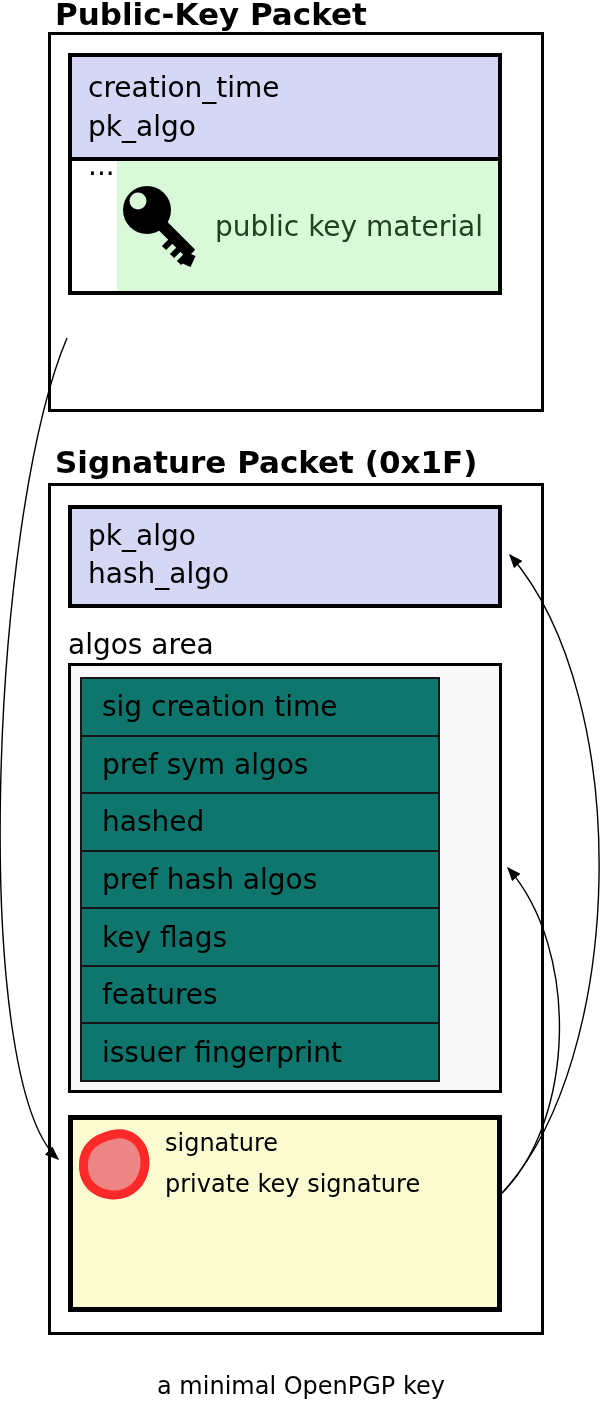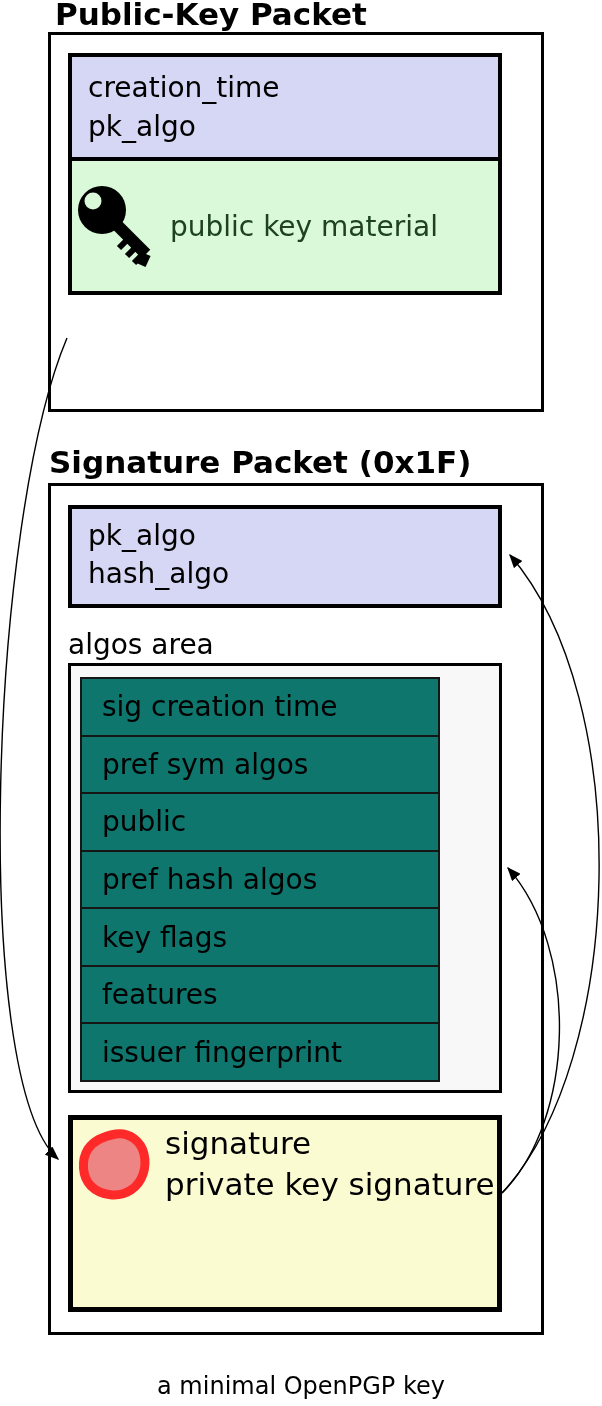--- a/index.html
+++ b/index.html
@@ -9,21 +9,21 @@
 
   .packet-title { font-size:31px; font-weight:bold; line-height:34px; white-space:nowrap; }
 
   .outer-box { border:3px solid #000; background:#fff; }
 
   .pk-inner-box { left:68px; top:53px; width:434px; height:242px;
                   border:4px solid #000; display:flex; flex-direction:column; }
   .pk-fields { height:104px; background:#d6d6f5; border-bottom:4px solid #000;
                box-sizing:border-box; padding:11px 0 0 16px;
                font-size:28px; line-height:39px; }
-  .pk-material { flex:1; background:#d9f9d9; display:flex; align-items:center; }
+  .pk-material { flex:1; background:#d9f9d9; display:flex; align-items:center;margin-left:45px; }
   .pk-material-label { font-size:28px; color:#1e421e; margin-left:14px; white-space:nowrap; }
 
   .sig-algo-box { left:68px; top:505px; width:434px; height:103px;
                   border:4px solid #000; background:#d6d6f5;
                   padding:8px 0 0 16px; font-size:28px; line-height:38px; }
 
   .hashed-label { left:68px; top:630px; font-size:28px; line-height:30px; }
 
   .hashed-box { left:68px; top:663px; width:434px; height:430px;
                 border:3px solid #000; background:#f8f8f8; }
@@ -31,21 +31,21 @@
   .subpacket-list { left:80px; top:677px; width:360px; height:405px;
                     border:2px solid #161616; display:flex; flex-direction:column; }
   .subpacket-row { flex:1; background:#0f766e; border-bottom:2px solid #161616;
                    display:flex; align-items:center; padding-left:20px;
                    font-size:28px; }
   .subpacket-row:last-child { border-bottom:none; }
 
   .sig-box { left:68px; top:1115px; width:434px; height:197px;
              border:5px solid #000; background:#fbfbd2;
              display:flex; align-items:flex-start; }
-  .sig-note { margin:3px 0 0 10px; font-size:31px; line-height:41px; }
+  .sig-note { margin:3px 0 0 10px; font-size:24px; line-height:41px; }
 
   .caption { left:0; top:1372px; width:602px; text-align:center; font-size:24px; }
 
   svg.arrows { position:absolute; left:0; top:0; pointer-events:none; z-index:20; }
   .line-text { white-space:nowrap; }
 </style>
 </head>
 <body>
 
 <div class="stage">
@@ -67,37 +67,37 @@
         <path d="M40 41 L70 71" stroke="#000" stroke-width="12" stroke-linecap="butt" fill="none"></path>
         <path d="M70 71 L65 82" stroke="#000" stroke-width="10" stroke-linecap="butt" fill="none"></path>
         <path d="M51 57 L43 65" stroke="#000" stroke-width="6" fill="none"></path>
         <path d="M59 65 L51 73" stroke="#000" stroke-width="6" fill="none"></path>
         <path d="M66 72 L58 80" stroke="#000" stroke-width="6" fill="none"></path>
       </svg>
       <span class="pk-material-label">public key material</span>
     </div>
   </div>
 
-  <div class="abs packet-title" style="left:49px; top:445px;text-align:center;">Signature Packet (0x1F)</div>
+  <div class="abs packet-title" style="left:55px; top:445px;text-align:center;">Signature Packet (0x1F)</div>
 
   <div class="abs outer-box" style="left:48px; top:483px; width:496px; height:852px;"></div>
 
   <div class="abs sig-algo-box">
     <div class="line-text">pk_algo</div>
     <div class="line-text">hash_algo</div>
   </div>
 
   <div class="abs hashed-label">algos area</div>
 
   <div class="abs hashed-box"></div>
 
   <div class="abs subpacket-list">
     <div class="subpacket-row">sig creation time</div>
     <div class="subpacket-row">pref sym algos</div>
-    <div class="subpacket-row">public</div>
+    <div class="subpacket-row">hashed</div>
     <div class="subpacket-row">pref hash algos</div>
     <div class="subpacket-row">key flags</div>
     <div class="subpacket-row">features</div>
     <div class="subpacket-row">issuer fingerprint</div>
   </div>
 
   <div class="abs sig-box">
     <svg width="78" height="84" viewBox="0 0 78 84" style="margin:7px 0 0 4px; flex:0 0 auto;">
       <path d="M39 7 C52 5 64 14 67 27 C70 40 66 55 54 63 C42 71 24 69 14 59 C5 50 4 33 11 22 C17 13 27 9 39 7 Z" fill="#ee8585" stroke="#fe2a2a" stroke-width="9" stroke-linejoin="round"></path>
     </svg>

